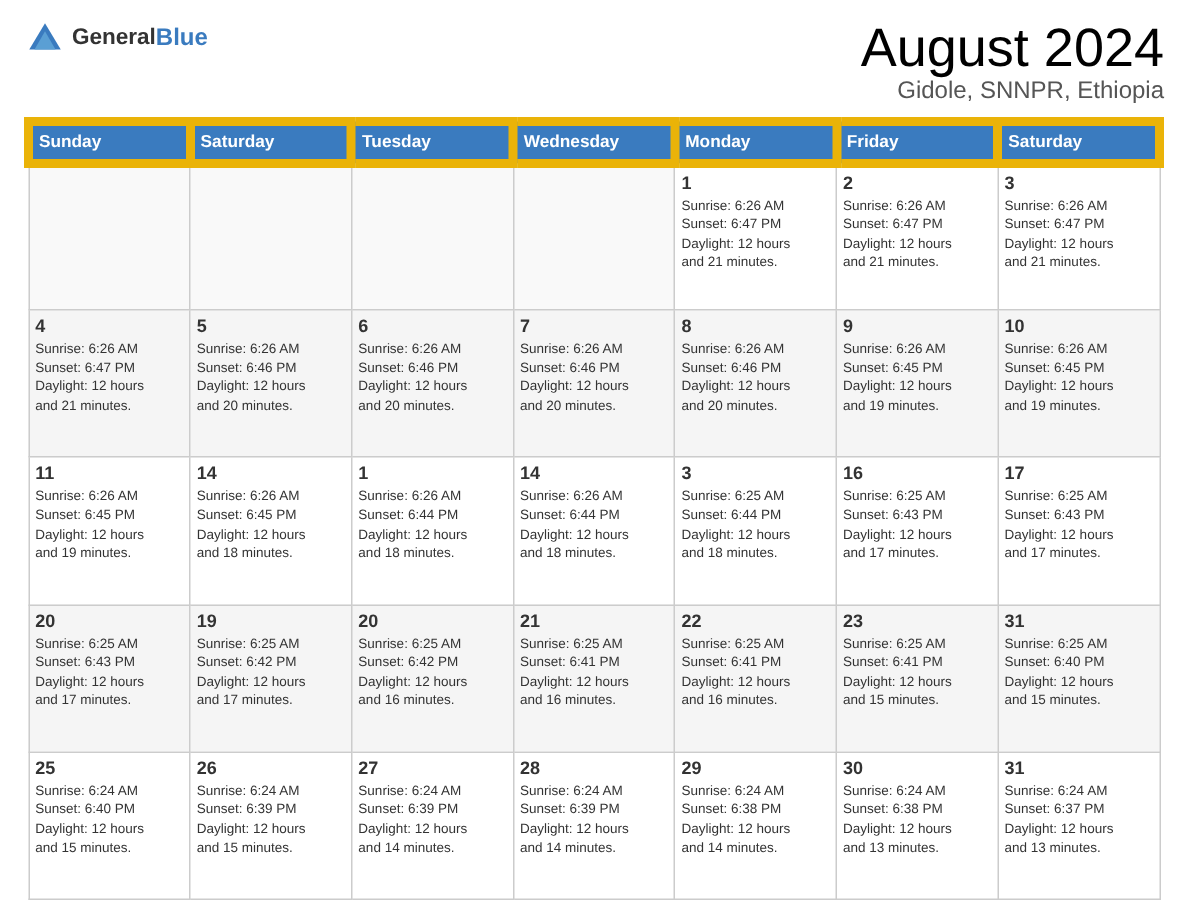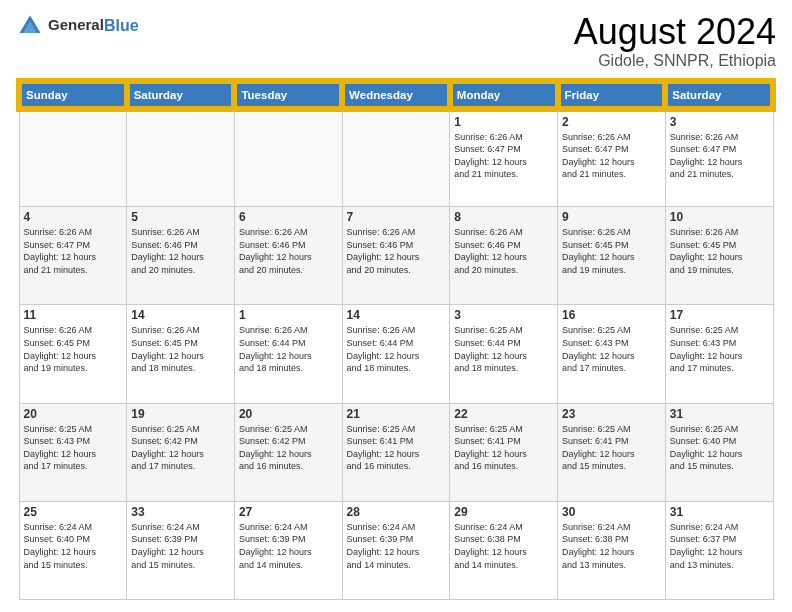--- a/index.html
+++ b/index.html
@@ -328,21 +328,21 @@
         </tr>
         <tr>
           <td>
             <span class="day-number">25</span>
             <div class="day-info" style="white-space: pre-line;">Sunrise: 6:24 AM
 Sunset: 6:40 PM
 Daylight: 12 hours
 and 15 minutes.</div>
           </td>
           <td>
-            <span class="day-number">33</span>
+            <span class="day-number">26</span>
             <div class="day-info" style="white-space: pre-line;">Sunrise: 6:24 AM
 Sunset: 6:39 PM
 Daylight: 12 hours
 and 15 minutes.</div>
           </td>
           <td>
             <span class="day-number">27</span>
             <div class="day-info" style="white-space: pre-line;">Sunrise: 6:24 AM
 Sunset: 6:39 PM
 Daylight: 12 hours

